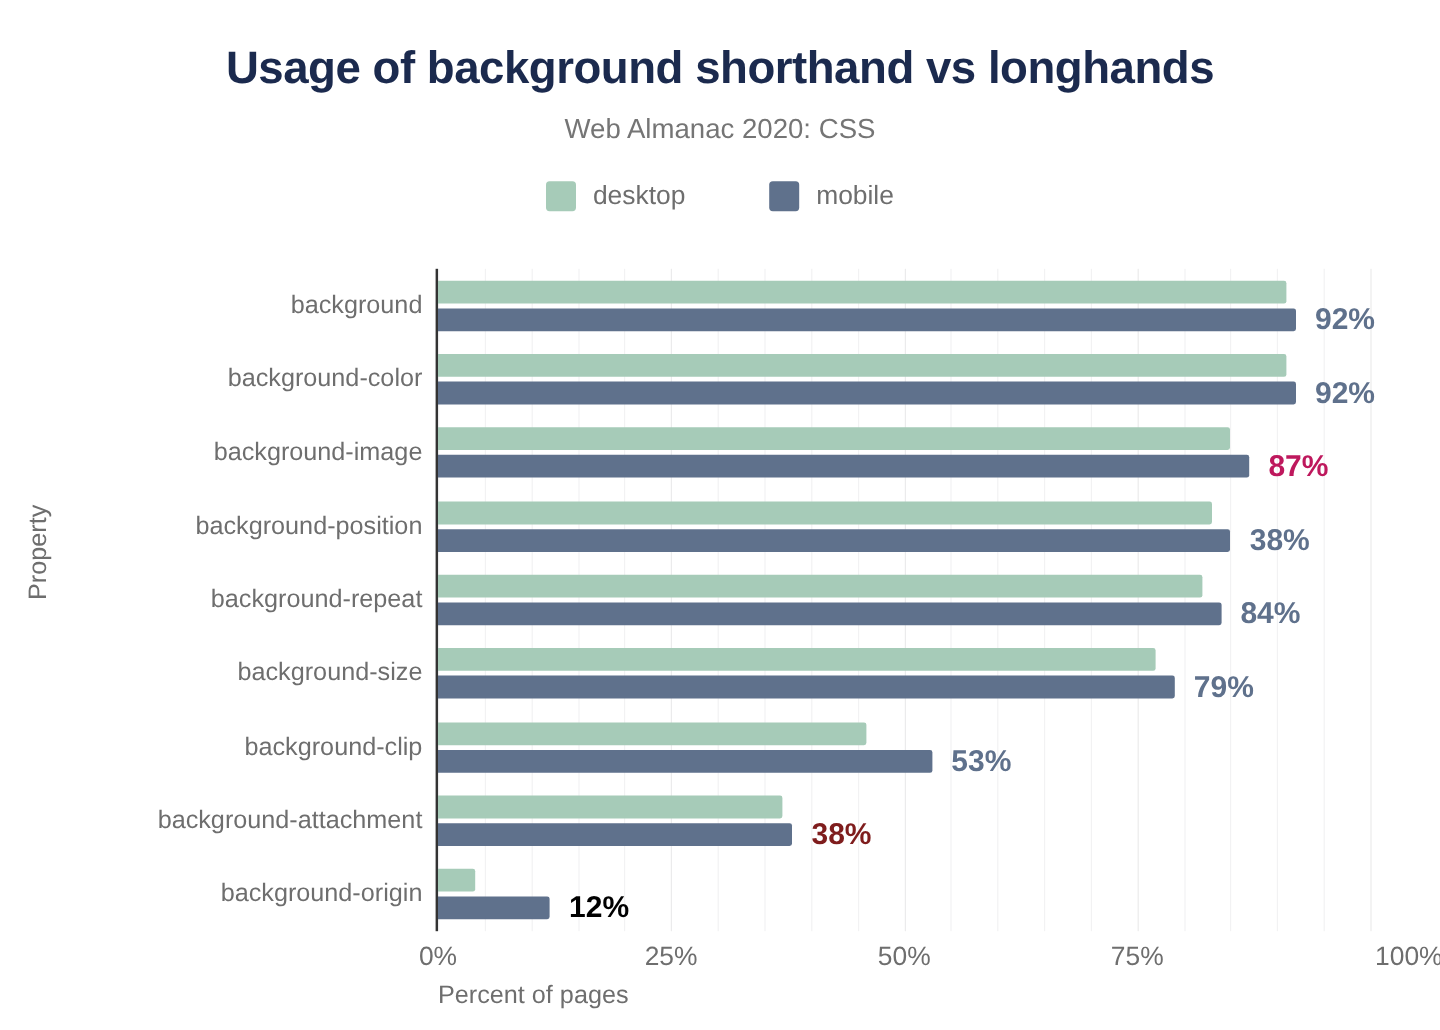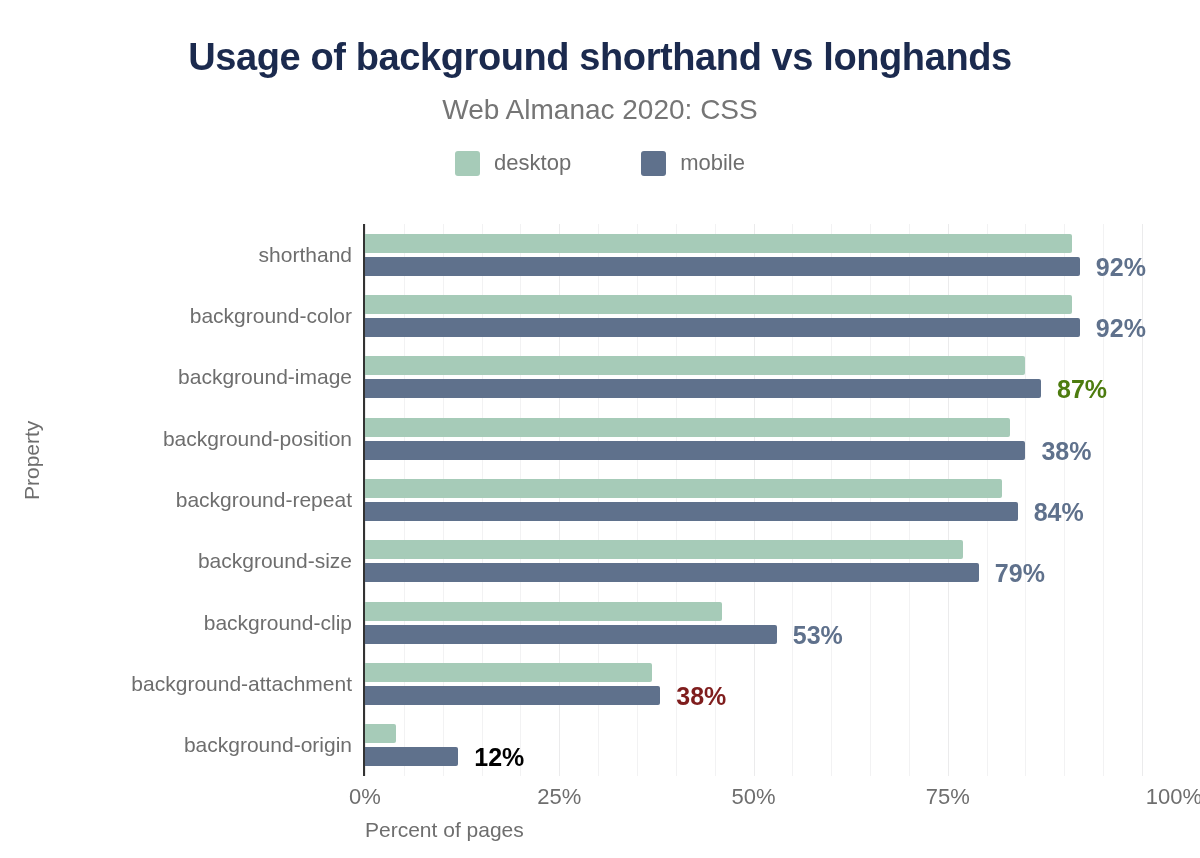--- a/index.html
+++ b/index.html
@@ -31,21 +31,21 @@
     font-weight: bold;
     color: #1b2a4e;
     letter-spacing: -0.4px;
   }
   .chart-subtitle {
     position: absolute;
     top: 94px;
     left: 0;
     width: 1200px;
     text-align: center;
-    font-size: 28px;
+    font-size: 23px;
     color: #757575;
     font-weight: normal;
   }
 
   
   .legend {
     position: absolute;
     top: 150px;
     left: 0;
     width: 1200px;
@@ -198,21 +198,21 @@
     </div>
     <div class="legend-item">
       <span class="legend-swatch" style="background: rgb(95, 113, 140);"></span>
       <span class="legend-label">mobile</span>
     </div>
   </div>
 
   <div class="y-axis-title">Property</div>
 
   <div class="y-ticks-container" id="y-ticks">
-      <div class="y-tick" style="top: 30.6667px;">shorthand</div>
+      <div class="y-tick" style="top: 30.6667px;">background</div>
       <div class="y-tick" style="top: 92px;">background-color</div>
       <div class="y-tick" style="top: 153.333px;">background-image</div>
       <div class="y-tick" style="top: 214.667px;">background-position</div>
       <div class="y-tick" style="top: 276px;">background-repeat</div>
       <div class="y-tick" style="top: 337.333px;">background-size</div>
       <div class="y-tick" style="top: 398.667px;">background-clip</div>
       <div class="y-tick" style="top: 460px;">background-attachment</div>
       <div class="y-tick" style="top: 521.333px;">background-origin</div>
     </div>
 
@@ -250,21 +250,21 @@
         <div class="value-label" style="left: calc(92% + 16px); top: 42.6667px; color: rgb(95, 113, 140);">92%</div>
         <div class="row" style="top: 61.3333px; height: 61.3333px;">
           <div class="bar desktop" title="background-color desktop 91%" style="width: 91%; background: rgb(166, 203, 184);"></div>
           <div class="bar mobile" title="background-color mobile 92%" style="width: 92%; background: rgb(95, 113, 140);"></div>
         </div>
         <div class="value-label" style="left: calc(92% + 16px); top: 104px; color: rgb(95, 113, 140);">92%</div>
         <div class="row" style="top: 122.667px; height: 61.3333px;">
           <div class="bar desktop" title="background-image desktop 85%" style="width: 85%; background: rgb(166, 203, 184);"></div>
           <div class="bar mobile" title="background-image mobile 87%" style="width: 87%; background: rgb(95, 113, 140);"></div>
         </div>
-        <div class="value-label" style="left: calc(87% + 16px); top: 165.333px; color: #4d7c0f;">87%</div>
+        <div class="value-label" style="left: calc(87% + 16px); top: 165.333px; color: #be185d;">87%</div>
         <div class="row" style="top: 184px; height: 61.3333px;">
           <div class="bar desktop" title="background-position desktop 83%" style="width: 83%; background: rgb(166, 203, 184);"></div>
           <div class="bar mobile" title="background-position mobile 85%" style="width: 85%; background: rgb(95, 113, 140);"></div>
         </div>
         <div class="value-label" style="left: calc(85% + 16px); top: 226.667px; color: rgb(95, 113, 140);">38%</div>
         <div class="row" style="top: 245.333px; height: 61.3333px;">
           <div class="bar desktop" title="background-repeat desktop 82%" style="width: 82%; background: rgb(166, 203, 184);"></div>
           <div class="bar mobile" title="background-repeat mobile 84%" style="width: 84%; background: rgb(95, 113, 140);"></div>
         </div>
         <div class="value-label" style="left: calc(84% + 16px); top: 288px; color: rgb(95, 113, 140);">84%</div>

